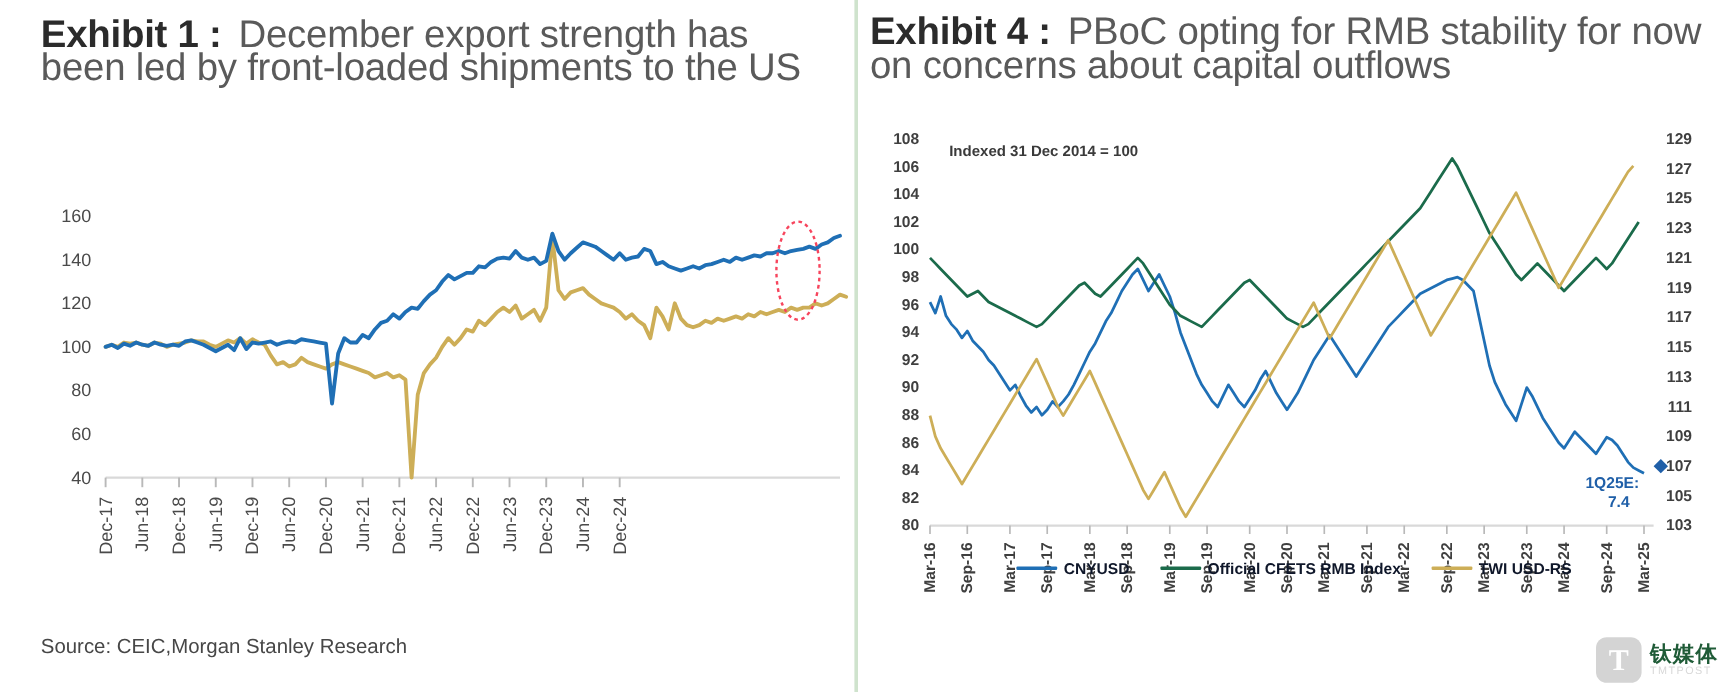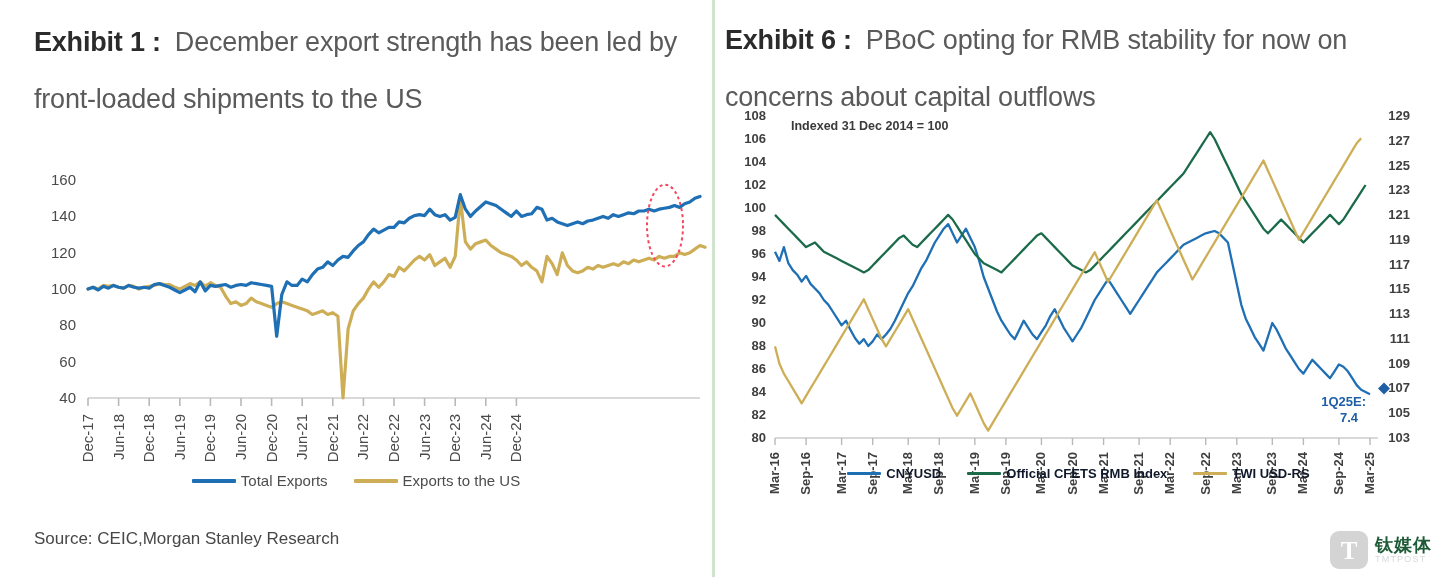--- a/index.html
+++ b/index.html
@@ -13,22 +13,22 @@
   .page { display: flex; width: 1442px; height: 577px; position: relative; }
 
   .panel { position: relative; height: 577px; }
   .panel-left  { width: 712px; }
   .divider { width: 3px; background: #cfe3cd; height: 577px; flex: 0 0 3px; }
   .panel-right { width: 727px; }
 
   
   .title {
     color: #5a5a5a;
-    font-size: 27px;
-    line-height: 57px;
+    font-size: 32px;
+    line-height: 28px;
     font-weight: 400;
     letter-spacing: -0.2px;
   }
   .title b { color: #2b2b2b; font-weight: 700; }
   .title .gap { display:inline-block; width: 14px; }
 
   .t1 { position: absolute; left: 34px; top: 14px; width: 660px; }
   .t2 { position: absolute; left: 10px; top: 12px; width: 700px; }
 
   .subtitle {
@@ -146,40 +146,30 @@
           <line x1="485.8" y1="248" x2="485.8" y2="256" stroke="#b9b9b9" stroke-width="1.6"></line>
           <text x="490.8" y="264" class="xlab" transform="rotate(-90 490.8 264)" text-anchor="end">Jun-24</text>
           <line x1="516.4" y1="248" x2="516.4" y2="256" stroke="#b9b9b9" stroke-width="1.6"></line>
           <text x="521.4" y="264" class="xlab" transform="rotate(-90 521.4 264)" text-anchor="end">Dec-24</text>
           <path d="M88.00 139.08L93.10 137.26L98.20 139.08L103.30 135.45L108.40 136.35L113.50 135.45L118.60 137.26L123.70 138.17L128.80 135.45L133.90 136.35L139.00 139.08L144.10 137.26L149.20 136.35L154.30 135.45L159.40 133.63L164.50 134.54L169.60 134.54L174.70 137.26L179.80 139.08L184.90 136.35L190.00 133.63L195.10 135.45L200.20 131.82L205.30 136.35L210.40 132.72L215.50 135.45L220.60 137.26L225.70 146.34L230.80 153.60L235.90 151.78L241.00 155.42L246.10 153.60L251.20 148.15L256.30 151.78L261.40 153.60L266.50 155.42L271.60 157.23L276.70 153.60L281.80 151.78L286.90 153.60L292.00 155.42L297.10 157.23L302.20 159.05L307.30 160.86L312.40 164.49L317.50 162.68L322.60 160.86L327.70 164.49L332.80 162.68L337.90 166.31L343.00 248.00L348.10 179.02L353.20 160.86L358.30 153.60L363.40 148.15L368.50 139.08L373.60 131.82L378.70 137.26L383.80 131.82L388.90 124.55L394.00 126.37L399.10 117.29L404.20 120.92L409.30 115.48L414.40 110.03L419.50 106.40L424.60 110.03L429.70 104.58L434.80 115.48L439.90 111.85L445.00 108.22L450.10 117.29L455.20 106.40L460.30 48.31L465.40 91.88L470.50 99.14L475.60 93.69L480.70 91.88L485.80 90.06L490.90 95.51L496.00 99.14L501.10 102.77L506.20 104.58L511.30 106.40L516.40 110.03L521.50 115.48L526.60 111.85L531.70 117.29L536.80 120.92L541.90 131.82L547.00 106.40L552.10 113.66L557.20 124.55L562.30 102.77L567.40 115.48L572.50 120.92L577.60 122.74L582.70 120.92L587.80 117.29L592.90 119.11L598.00 115.48L603.10 117.29L608.20 115.48L613.30 113.66L618.40 115.48L623.50 111.85L628.60 113.66L633.70 110.03L638.80 111.85L643.90 110.03L649.00 108.22L654.10 110.03L659.20 106.40L664.30 108.22L669.40 106.40L674.50 106.40L679.60 102.77L684.70 104.58L689.80 102.77L694.90 99.14L700.00 95.51L705.10 97.32" fill="none" stroke="#cdae57" stroke-width="3.2" stroke-linejoin="round" stroke-linecap="round"></path>
           <path d="M88.00 139.08L93.10 137.26L98.20 139.98L103.30 136.35L108.40 138.17L113.50 135.45L118.60 137.26L123.70 138.17L128.80 135.45L133.90 137.26L139.00 138.17L144.10 137.26L149.20 138.17L154.30 134.54L159.40 133.63L164.50 135.45L169.60 137.26L174.70 139.98L179.80 142.71L184.90 139.98L190.00 137.26L195.10 141.80L200.20 131.82L205.30 140.89L210.40 135.45L215.50 136.35L220.60 135.45L225.70 134.54L230.80 137.26L235.90 135.45L241.00 134.54L246.10 135.45L251.20 132.72L256.30 133.63L261.40 134.54L266.50 135.45L271.60 136.35L276.70 186.28L281.80 144.52L286.90 131.82L292.00 135.45L297.10 135.45L302.20 129.09L307.30 131.82L312.40 124.55L317.50 119.11L322.60 117.29L327.70 111.85L332.80 115.48L337.90 110.03L343.00 106.40L348.10 107.31L353.20 100.95L358.30 95.51L363.40 91.88L368.50 84.62L373.60 79.17L378.70 82.80L383.80 80.08L388.90 77.35L394.00 77.35L399.10 71.91L404.20 72.82L409.30 68.28L414.40 65.55L419.50 64.65L424.60 65.55L429.70 59.20L434.80 64.65L439.90 66.46L445.00 64.65L450.10 70.09L455.20 67.37L460.30 44.68L465.40 59.20L470.50 66.46L475.60 61.02L480.70 56.48L485.80 51.94L490.90 53.75L496.00 55.57L501.10 59.20L506.20 62.83L511.30 66.46L516.40 61.02L521.50 66.46L526.60 64.65L531.70 63.74L536.80 57.38L541.90 59.20L547.00 70.09L552.10 68.28L557.20 71.91L562.30 73.72L567.40 75.54L572.50 73.72L577.60 71.91L582.70 73.72L587.80 71.00L592.90 70.09L598.00 68.28L603.10 66.46L608.20 68.28L613.30 64.65L618.40 66.46L623.50 64.65L628.60 62.83L633.70 63.74L638.80 61.02L643.90 61.02L649.00 59.20L654.10 61.02L659.20 59.20L664.30 58.29L669.40 57.38L674.50 55.57L679.60 57.38L684.70 53.75L689.80 51.94L694.90 48.31L700.00 46.49" fill="none" stroke="#1f6fb5" stroke-width="3.2" stroke-linejoin="round" stroke-linecap="round"></path>
           <ellipse cx="665" cy="75.53846153846153" rx="18" ry="40.86153846153847" fill="none" stroke="#f7455d" stroke-width="2" stroke-dasharray="3 3"></ellipse>
         </svg>
     </div>
 
-    <div class="legend lg1">
-      <div class="lg-item">
-        <span class="lg-line" style="background:#1f6fb5"></span>
-        <span class="lg-txt">Total Exports</span>
-      </div>
-      <div class="lg-item">
-        <span class="lg-line" style="background:#cdae57"></span>
-        <span class="lg-txt">Exports to the US</span>
-      </div>
-    </div>
 
     <div class="source src1">Source: CEIC,Morgan Stanley Research</div>
   </div>
 
   <div class="divider"></div>
 
   <div class="panel panel-right">
 
     <div class="title t2">
-      <b>Exhibit 6 :</b><span class="gap"></span><span>PBoC opting for RMB stability for now on concerns about capital outflows</span>
+      <b>Exhibit 4 :</b><span class="gap"></span><span>PBoC opting for RMB stability for now on concerns about capital outflows</span>
     </div>
 
     <div class="chart-area c2">
       <svg id="svg2" width="727" height="360" viewBox="0 0 727 360">
           <text x="51" y="334" text-anchor="end" class="ylab2">80</text>
           <text x="51" y="311" text-anchor="end" class="ylab2">82</text>
           <text x="51" y="288" text-anchor="end" class="ylab2">84</text>
           <text x="51" y="265" text-anchor="end" class="ylab2">86</text>
           <text x="51" y="242" text-anchor="end" class="ylab2">88</text>
           <text x="51" y="219" text-anchor="end" class="ylab2">90</text>

